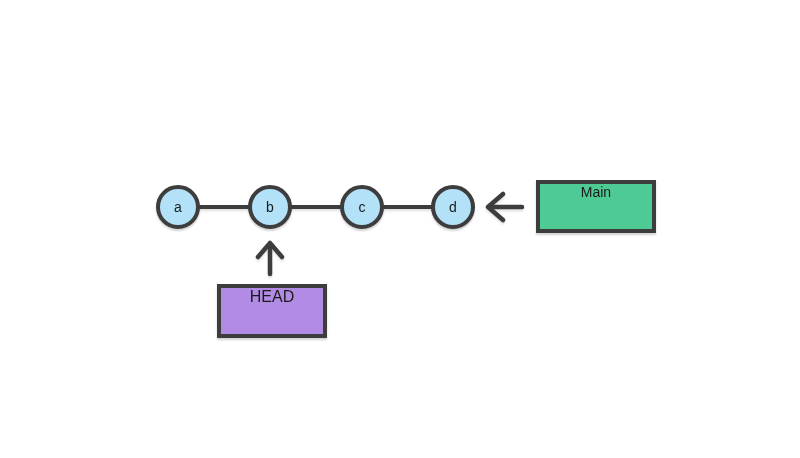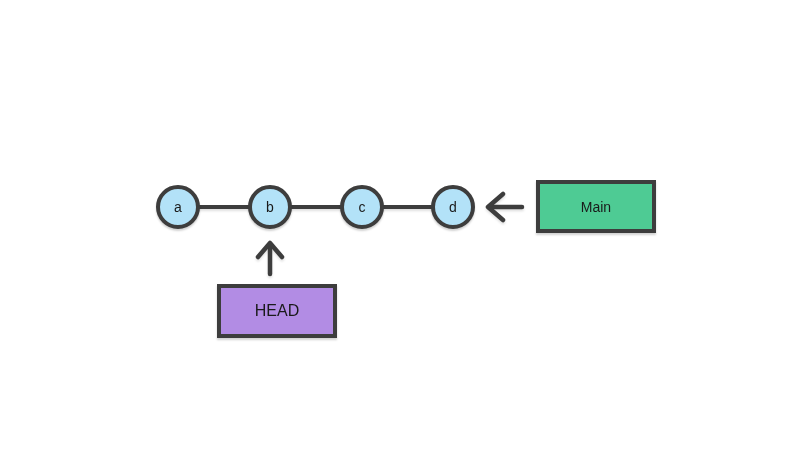--- a/index.html
+++ b/index.html
@@ -50,37 +50,36 @@
     justify-content: center;
     font-size: 14px;
     color: #1a1a1a;
     box-shadow: 0 2px 2px rgba(0,0,0,0.18);
   }
   .label-box {
     position: absolute;
     box-sizing: border-box;
     border: 4px solid #3d3d3d;
     display: flex;
-    align-items: center;
     justify-content: center;
     color: #1a1a1a;
     box-shadow: 0 2px 2px rgba(0,0,0,0.18);
   }
   .main-box {
     left: 536px;
     top: 180px;
     width: 120px;
     height: 53px;
     background: #4ecb94;
     font-size: 14px;
   }
   .head-box {
     left: 217px;
     top: 284px;
-    width: 120px;
+    width: 110px;
     height: 54px;
     background: #b28ce4;
     font-size: 16px;
   }
   .node-a { left: 156px; top: 185px; }
   .node-b { left: 248px; top: 185px; }
   .node-c { left: 340px; top: 185px; }
   .node-d { left: 431px; top: 185px; }
 </style>
 </head>

